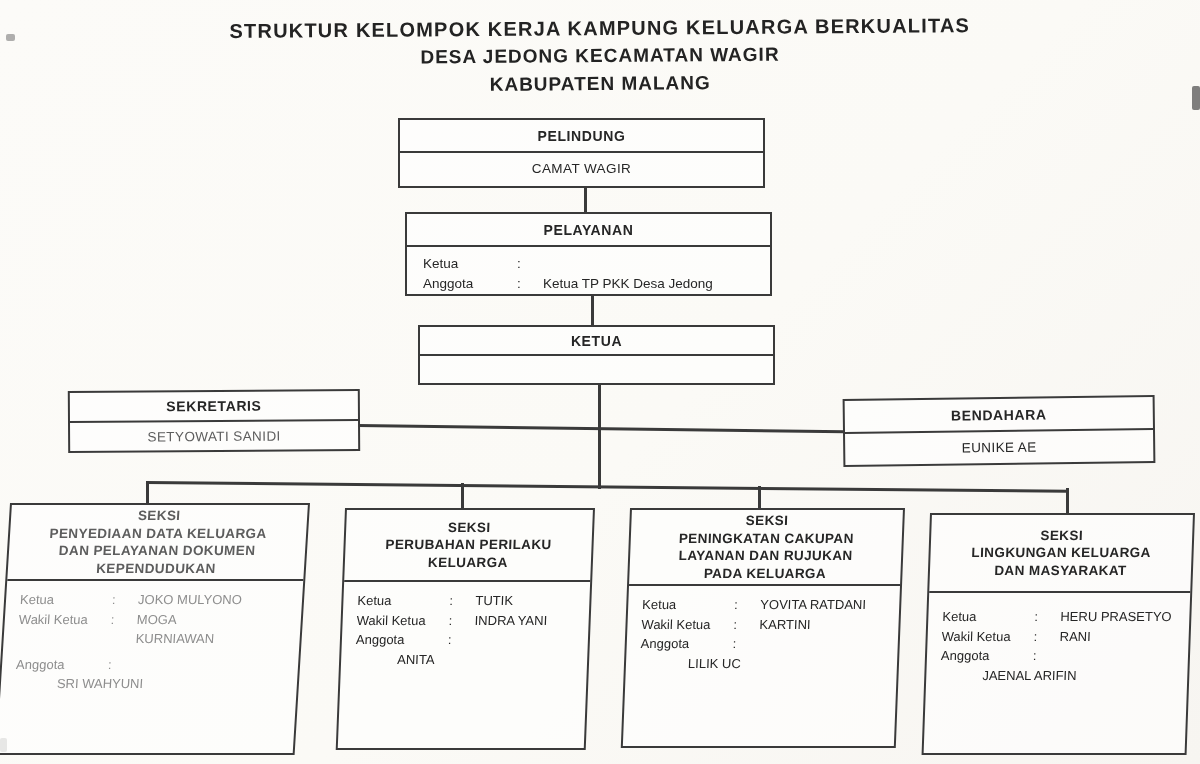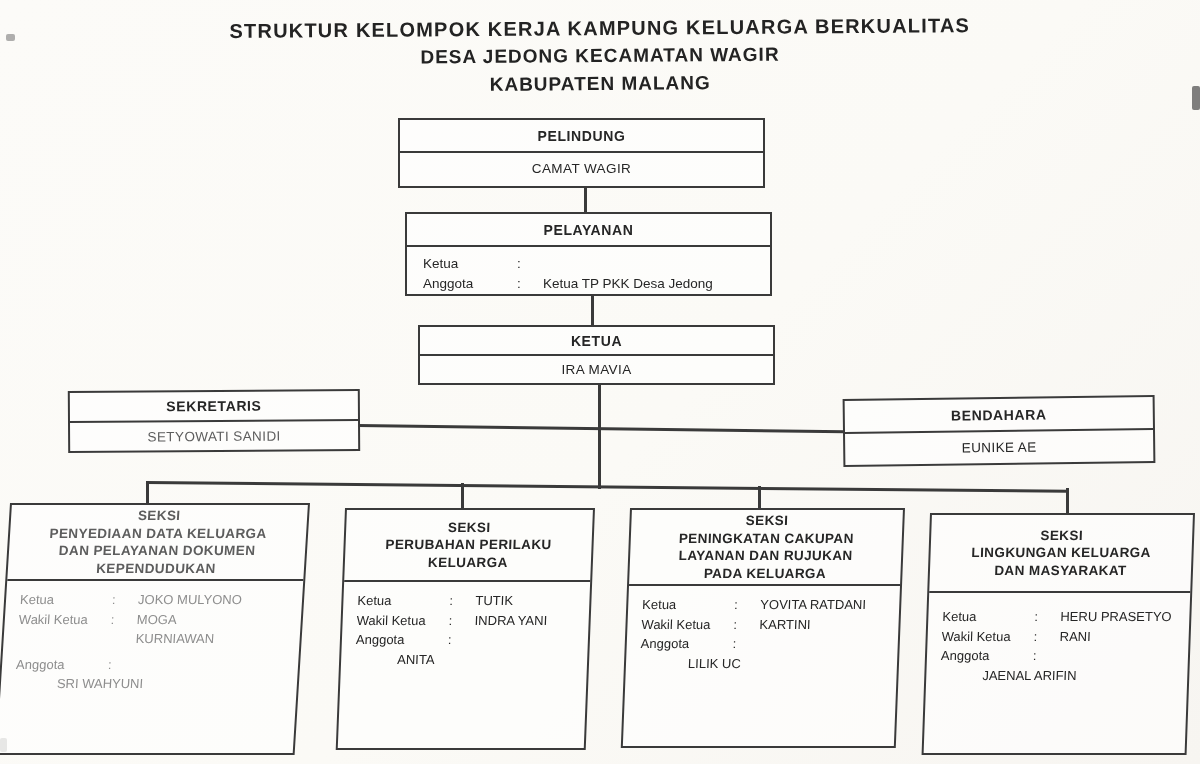--- a/index.html
+++ b/index.html
@@ -96,21 +96,20 @@
       <div class="row">
         <span>Anggota</span>
         <span>:</span>
         <span>Ketua TP PKK Desa Jedong</span>
       </div>
     </div>
   </div>
 
   <div class="box" style="left:418px;top:325px;width:357px;height:60px;">
     <div class="bhead" style="height:29px;">KETUA</div>
-    <div class="bbody" style="height:27px;">IRA MAVIA</div>
   </div>
 
   <div class="box" style="left:68px;top:390px;width:292px;height:62px;transform:rotate(-0.4deg);">
     <div class="bhead" style="height:30px;">SEKRETARIS</div>
     <div class="bbody semifaded" style="height:28px;">SETYOWATI SANIDI</div>
   </div>
 
   <div class="box" style="left:843px;top:397px;width:312px;height:68px;transform:rotate(-0.7deg);">
     <div class="bhead" style="height:33px;">BENDAHARA</div>
     <div class="bbody" style="height:31px;">EUNIKE AE</div>

